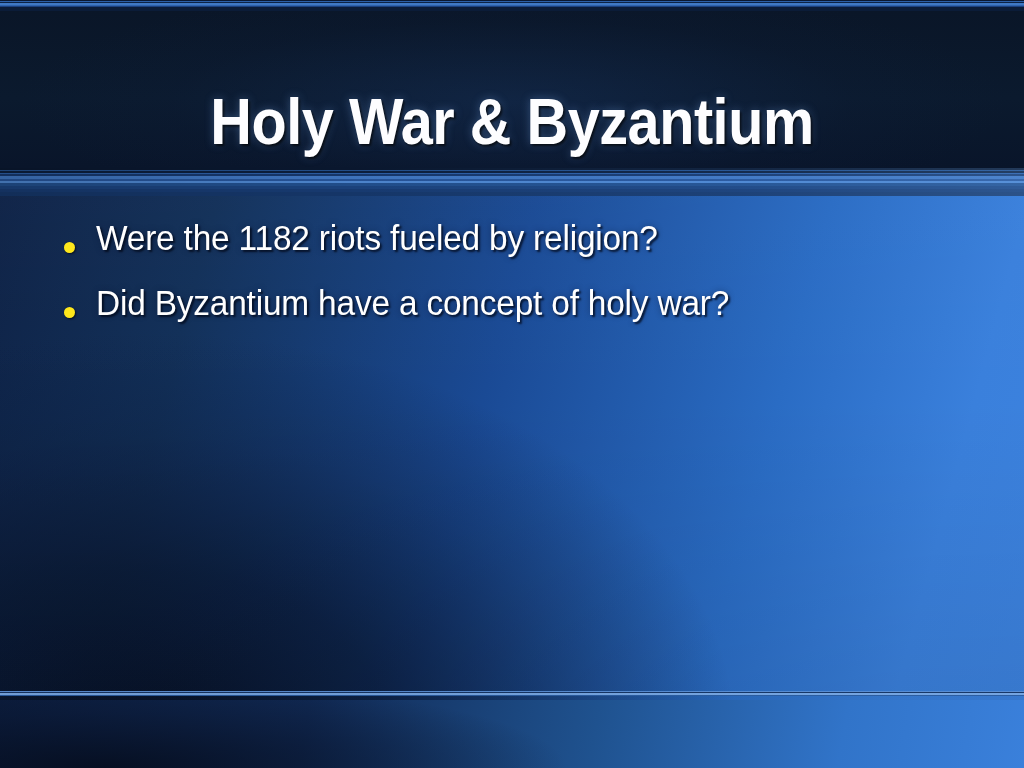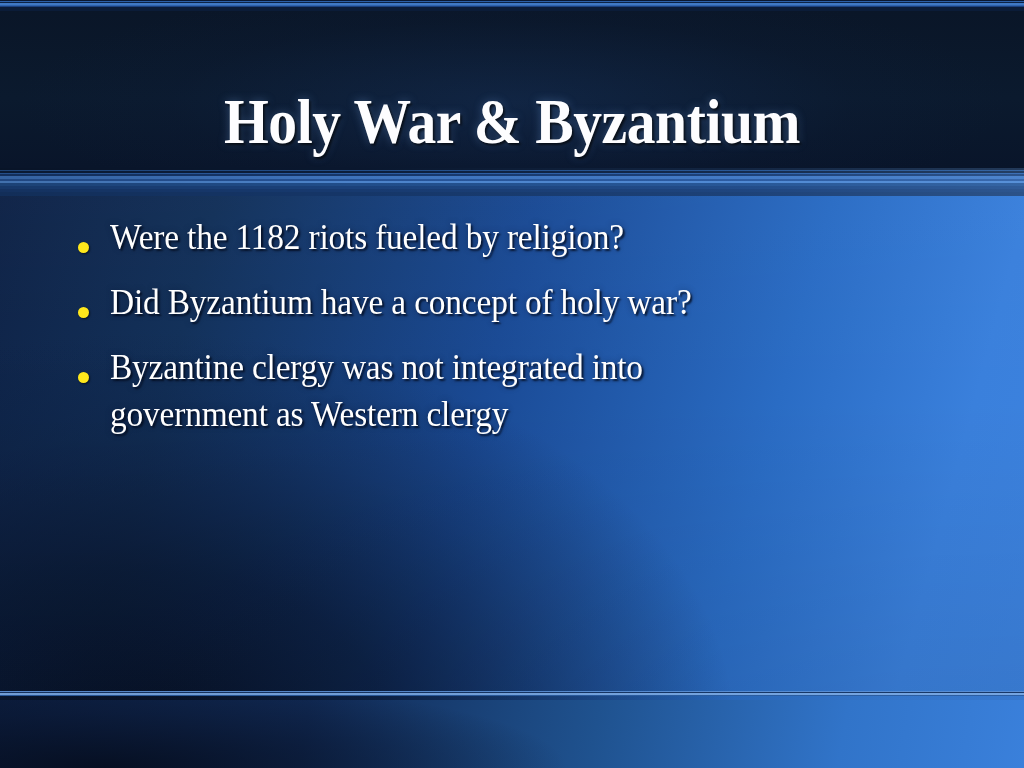--- a/index.html
+++ b/index.html
@@ -6,21 +6,21 @@
   html, body {
     margin: 0;
     padding: 0;
     background: #000;
   }
   #slide {
     position: relative;
     width: 1024px;
     height: 768px;
     overflow: hidden;
-    font-family: Liberation Serif, serif;
+    font-family: Liberation Sans, sans-serif;
     background: #0b1b38;
   }
 
   
   .bg-base {
     position: absolute;
     left: 0; top: 0;
     width: 1024px; height: 768px;
     background:
       linear-gradient(105deg,
@@ -194,21 +194,21 @@
   
   .body {
     position: absolute;
     left: 0;
     top: 196px;
     width: 1024px;
     height: 494px;
   }
   .bullet-list {
     position: absolute;
-    left: 72px;
+    left: 58px;
     top: 18px;
     width: 930px;
     list-style: none;
     margin: 0;
     padding: 0;
   }
   .bullet-item {
     position: relative;
     padding-left: 38px;
     margin: 0 0 18px 0;
@@ -270,27 +270,20 @@
       </li>
 
       <li class="bullet-item">
         <span class="dot"></span>
         <span class="txt">
           <span class="ln">Did Byzantium have a concept of holy war?</span>
         </span>
       </li>
 
 
-      <li class="bullet-item">
-        <span class="dot"></span>
-        <span class="txt">
-          <span class="ln">Byzantine clergy was not integrated into</span>
-          <span class="ln">government as Western clergy</span>
-        </span>
-      </li>
 
 
     </ul>
   </div>
 
   <div class="bottom-band"></div>
   <div class="bottom-fill"></div>
   <div class="bottom-vignette"></div>
 
 </div>

